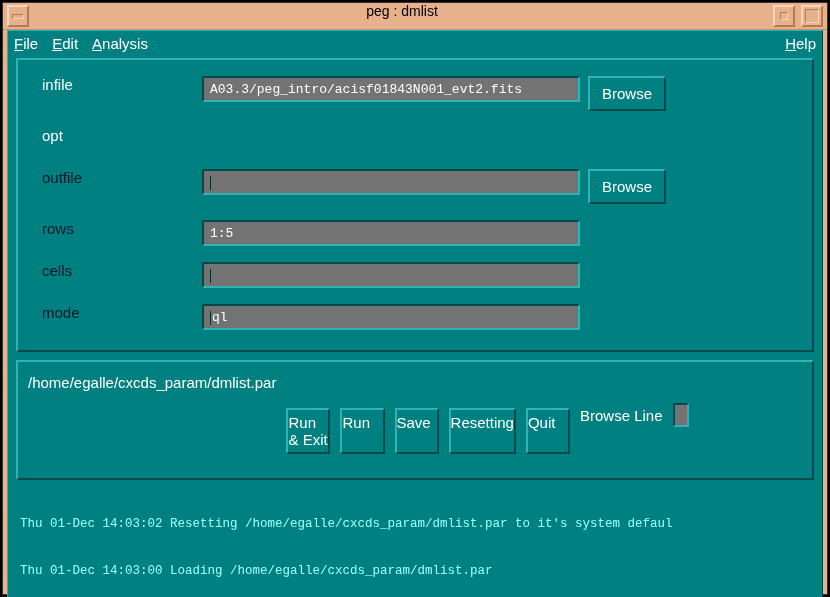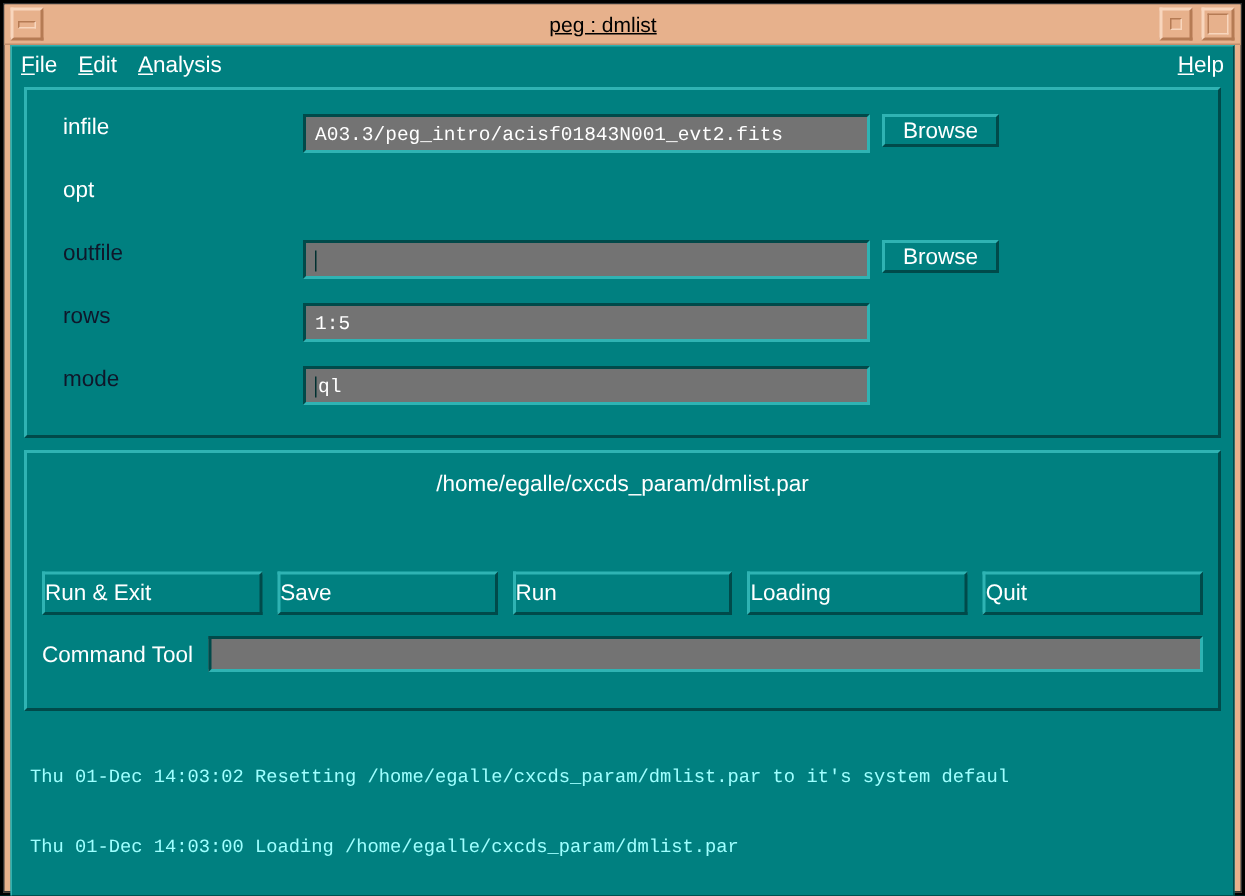--- a/index.html
+++ b/index.html
@@ -17,24 +17,22 @@
     box-sizing: border-box;
     display: flex;
     flex-direction: column;
     border: 1px solid #333;
   }
   
   .titlebar {
     height: 26px;
     background: #e7b18c;
     display: flex;
-    align-items: center;
     border-bottom: 1px solid #c28e6c;
     position: relative;
-    text-decoration: underline;
   }
   .titlebox {
     width: 22px;
     height: 22px;
     margin: 2px 4px 2px 4px;
     box-sizing: border-box;
     border-top: 2px solid #f8d6bd;
     border-left: 2px solid #f8d6bd;
     border-right: 2px solid #b57b54;
     border-bottom: 2px solid #b57b54;
@@ -152,21 +150,21 @@
     position: relative;
     top: 1px;
   }
 
   .browse-btn {
     margin-left: 8px;
     padding: 2px 12px;
     font-size: 15px;
     color: #fff;
     cursor: default;
-    height: 22px;
+    height: 35px;
     display: flex;
     align-items: center;
   }
 
   .spinner-group {
     display: flex;
     align-items: center;
     gap: 4px;
   }
   .spin-btn {
@@ -193,21 +191,21 @@
     color: #fff;
     font-family: "Courier New", monospace;
     font-size: 13px;
   }
 
   
   .bottom-panel-wrap { margin: 6px 8px 2px 8px; }
   .bottom-panel {
     padding: 10px 10px 24px 10px;
     display: flex;
-    flex-direction: column;
+    flex-direction: row;
     gap: 10px;
   }
   .par-path {
     text-align: center;
     color: #fff;
     font-size: 15px;
     padding: 2px 0 4px 0;
   }
   .btn-row {
     display: flex;
@@ -309,45 +307,52 @@
           <div class="browse-btn raised">Browse</div>
         </div>
 
         <div class="param-row">
           <div class="param-label yellow">rows</div>
           <div class="text-input sunken">
             <span>1:5</span>
           </div>
         </div>
 
+        <div class="param-row">
+          <div class="param-label yellow">cells</div>
+          <div class="text-input sunken">
+            <span class="caret"></span>
+            <span></span>
+          </div>
+        </div>
 
 
         <div class="param-row" style="margin-bottom:0">
           <div class="param-label yellow">mode</div>
           <div class="text-input sunken">
             <span class="caret"></span>
             <span>ql</span>
           </div>
         </div>
 
       </div>
     </div>
 
     <div class="bottom-panel-wrap raised">
       <div class="bottom-panel">
         <div class="par-path">/home/egalle/cxcds_param/dmlist.par</div>
         <div class="btn-row">
           <div class="action-btn raised">Run &amp; Exit</div>
+          <div class="action-btn raised">Run</div>
           <div class="action-btn raised">Save</div>
-          <div class="action-btn raised">Run</div>
-          <div class="action-btn raised">Loading</div>
+          <div class="action-btn raised">Resetting</div>
           <div class="action-btn raised">Quit</div>
         </div>
         <div class="cmdline-row">
-          <div class="cmdline-label">Command Tool</div>
+          <div class="cmdline-label">Browse Line</div>
           <div class="cmdline-input sunken">
             <span class="caret"></span>
             <span></span>
           </div>
         </div>
       </div>
     </div>
 
     <div class="log">
       <span class="line">Thu 01-Dec 14:03:02 Resetting /home/egalle/cxcds_param/dmlist.par to it's system defaul</span>

